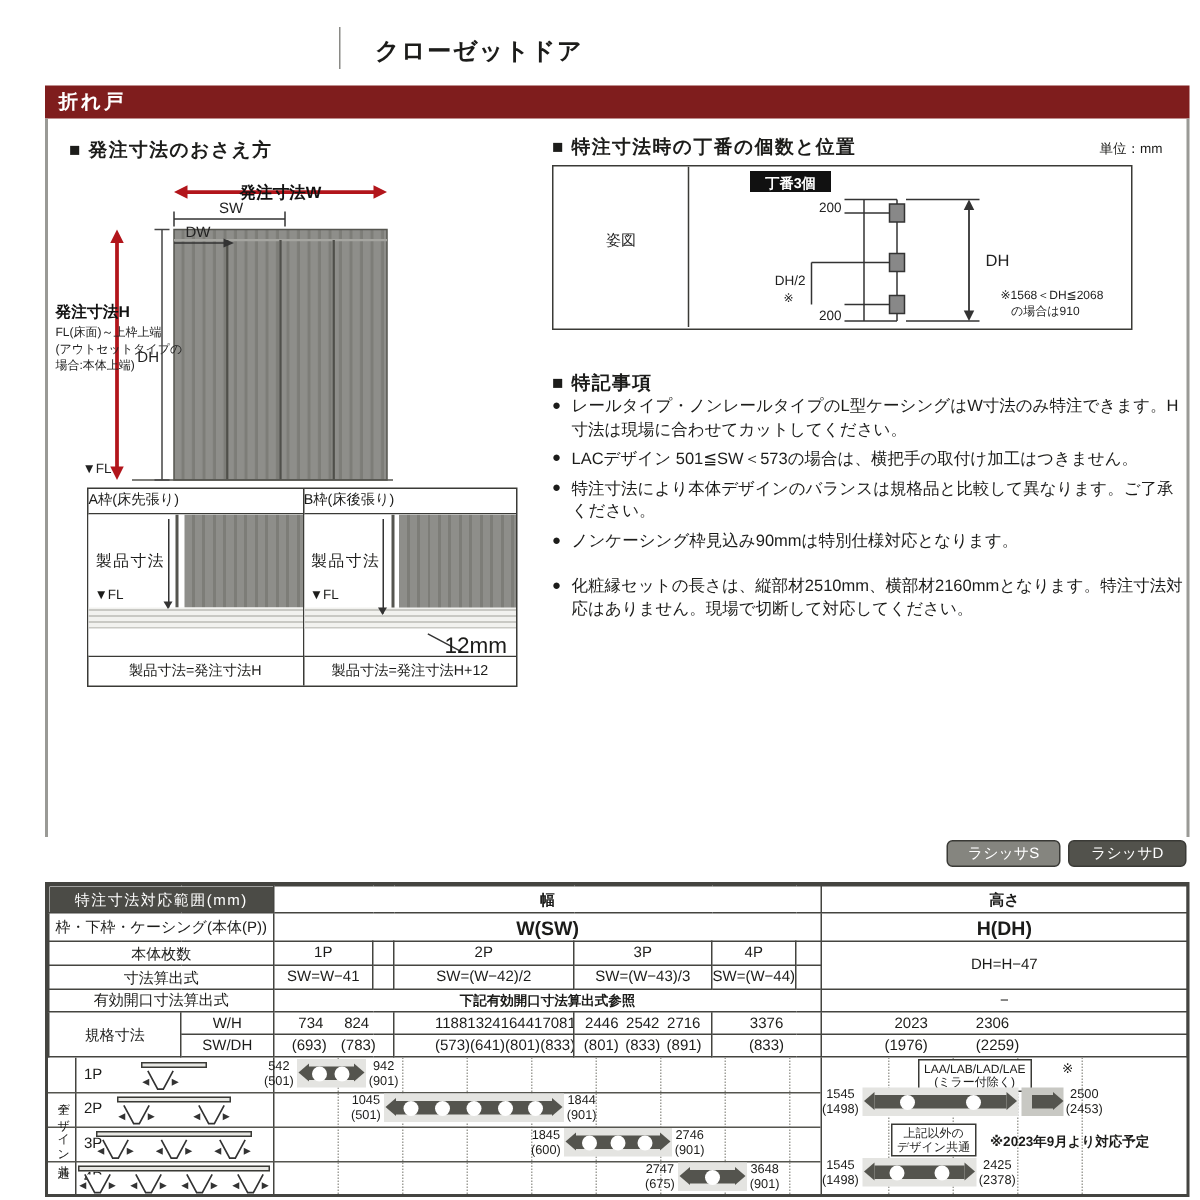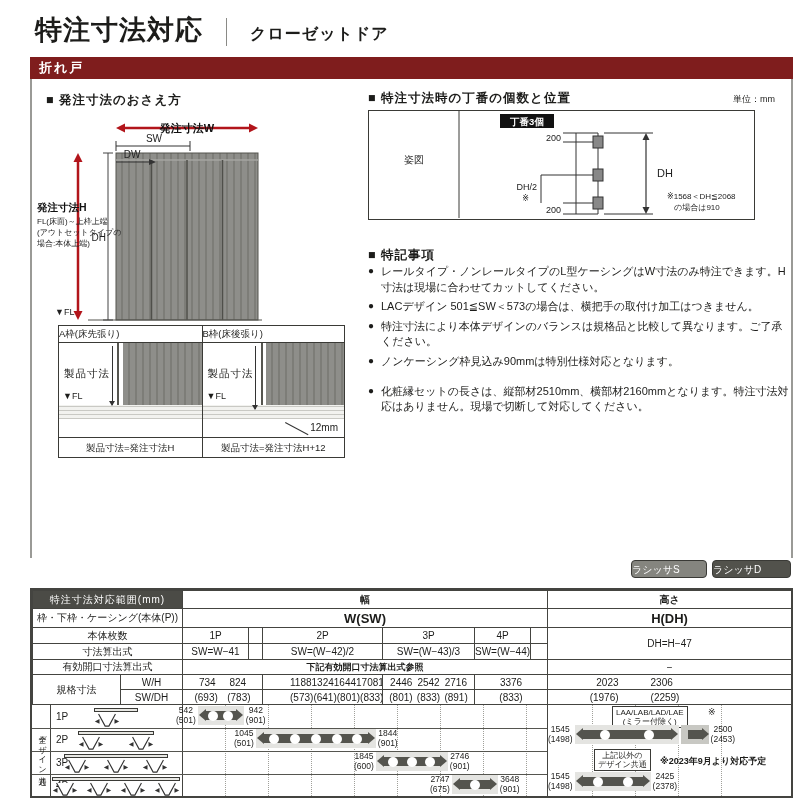--- a/index.html
+++ b/index.html
@@ -24,36 +24,36 @@
   .frame-col + .frame-col { border-left:1px solid #3a3a36; }
   .frame-title { height:17px; line-height:16px; text-align:left; border-bottom:1px solid #3a3a36; }
   .frame-body { position:relative; height:94px; background:#fff; overflow:hidden; }
   .wood { position:absolute; left:45%; right:0; top:0; background:repeating-linear-gradient(90deg,#8e8e8a 0 5px,#7d7d78 5px 7px); }
   .jamb { position:absolute; left:41%; width:2px; top:0; background:#55554f; }
   .floor { position:absolute; left:0; right:0; top:62px; height:14px; background:repeating-linear-gradient(0deg,#c9c9c4 0 1px,#f2f2ef 1px 4px); }
   .pdim-label { position:absolute; left:5px; top:24px; font-size:10.5px; letter-spacing:1px; }
   .pdim-line { position:absolute; left:37%; top:3px; width:1px; background:#333; }
   .pdim-line::after { content:""; position:absolute; bottom:-1px; left:-3px; border-left:3.5px solid transparent; border-right:3.5px solid transparent; border-top:5px solid #333; }
   .fl-mark { position:absolute; left:4px; top:48px; font-size:9px; }
-  .off-label { position:absolute; right:6px; top:79px; font-size:10px; }
+  .off-label { position:absolute; right:6px; top:79px; font-size:15px; }
   .off-line { position:absolute; left:58%; top:66px; width:26px; height:14px; border-bottom:1px solid #333; transform:rotate(28deg); transform-origin:left bottom; }
   .frame-formula { height:20px; line-height:19px; text-align:center; border-top:1px solid #3a3a36; font-size:9.5px; }
 
   
   .hinge-box { position:absolute; left:368px; top:110px; width:387px; height:110px; border:1.5px solid #3a3a36; }
 
   
   .notes { position:absolute; left:368px; top:264px; width:425px; font-size:11px; line-height:1.42; }
   .note { position:relative; padding-left:13px; margin-bottom:4px; }
   .note::before { content:"●"; position:absolute; left:0; top:0; font-size:10px; }
   .note.extra { margin-top:14px; }
 
   
   .rail-title { position:absolute; left:30px; top:561px; font-size:15px; font-weight:bold; letter-spacing:1px; }
-  .tag { position:absolute; top:560px; height:18px; border-radius:4px; color:#fff; font-size:10px; line-height:18px; border:1px solid #3a3a36; }
+  .tag { position:absolute; top:560px; height:18px; border-radius:4px; color:#fff; font-size:10px; text-align:center; line-height:18px; border:1px solid #3a3a36; }
   .tag-s { left:631px; width:76px; background:#85857f; }
   .tag-d { left:712px; width:79px; background:#52524c; }
 
   
   .specwrap { position:absolute; left:30px; top:588px; width:763px; height:210px; border:2px solid #444440; display:flex; flex-direction:column; background:#fff; }
   table.spec { width:100%; border-collapse:collapse; table-layout:fixed; }
   table.spec td { border:1px solid #444440; text-align:center; font-size:10px; padding:0; overflow:hidden; white-space:nowrap; }
   td.dark { background:#4b4b46; color:#fff; font-size:10px; letter-spacing:1px; }
   td.big { font-size:12px; font-weight:bold; }
   td.small { font-size:8.5px; }
@@ -84,21 +84,20 @@
   .c { width:10px; height:10px; border-radius:50%; background:#fff; }
   .lbox { position:absolute; border:1px solid #3a3a36; background:#fff; text-align:center; font-size:8px; line-height:1.15; padding:1px 3px; white-space:nowrap; }
   .kome { position:absolute; font-size:9px; }
   .hnote { position:absolute; font-size:9px; font-weight:bold; white-space:nowrap; }
 </style>
 </head>
 <body>
 
 <div id="app">
 
-  <div class="page-title">特注寸法対応</div>
   <div class="title-div"></div>
   <div class="page-sub">クローゼットドア</div>
   <div class="cat-bar">折れ戸</div>
   <div class="side-rule" style="left:30px"></div>
   <div class="side-rule" style="left:791px"></div>
 
   <div class="sec-title" style="left:46px; top:92px">■ 発注寸法のおさえ方</div>
 
   <svg width="320" height="222" viewBox="0 0 320 222" style="position:absolute; left:32px; top:108px">
     <defs>

